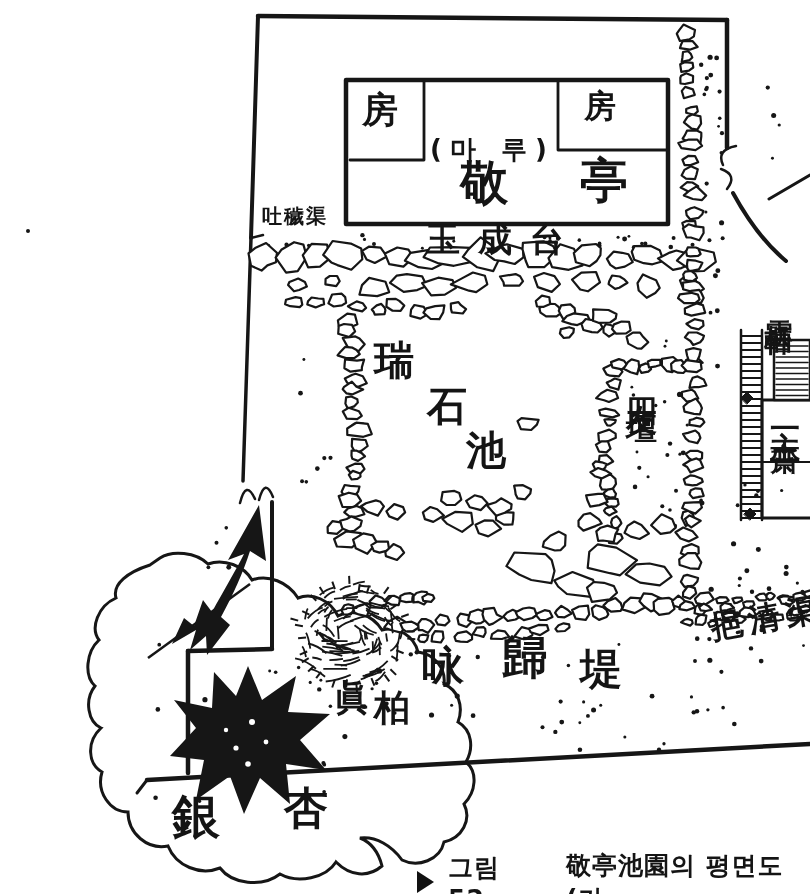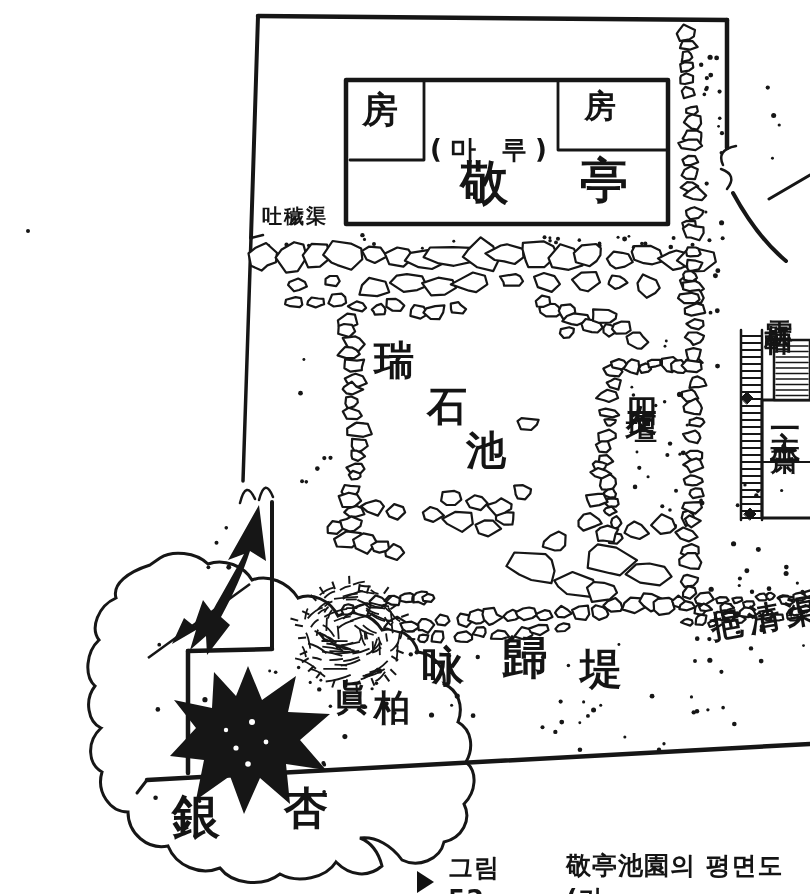--- a/index.html
+++ b/index.html
@@ -659,20 +659,21 @@
       <circle cx="226" cy="730" r="2.2"></circle>
     </g>
   </svg>
 
   <div class="lbl" style="left:262px;top:206px;font-size:20px;letter-spacing:2px;">吐穢渠</div>
   <div class="lbl" style="left:362px;top:92px;font-size:36px;">房</div>
   <div class="lbl" style="left:584px;top:90px;font-size:32px;">房</div>
   <div class="lbl" style="left:430px;top:136px;font-size:26px;letter-spacing:8px;">(마 루)</div>
   <div class="lbl" style="left:460px;top:158px;font-size:48px;">敬</div>
   <div class="lbl" style="left:580px;top:156px;font-size:48px;">亭</div>
+  <div class="lbl" style="left:426px;top:222px;font-size:34px;letter-spacing:18px;">玉成台</div>
   <div class="lbl" style="left:374px;top:340px;font-size:40px;">瑞</div>
   <div class="lbl" style="left:427px;top:386px;font-size:40px;">石</div>
   <div class="lbl" style="left:466px;top:430px;font-size:40px;">池</div>
   <div class="lbl vert" style="left:626px;top:374px;font-size:31px;height:150px;letter-spacing:6px;">四友壇</div>
   <div class="lbl vert" style="left:764px;top:298px;font-size:28px;height:110px;letter-spacing:4px;">雲栖軒</div>
   <div class="lbl vert" style="left:770px;top:406px;font-size:30px;height:115px;letter-spacing:6px;">主一齋</div>
   <div class="lbl" style="left:422px;top:646px;font-size:42px;">咏</div>
   <div class="lbl" style="left:502px;top:634px;font-size:46px;">歸</div>
   <div class="lbl" style="left:580px;top:648px;font-size:42px;">堤</div>
   <div class="lbl" style="left:334px;top:680px;font-size:36px;">眞</div>

